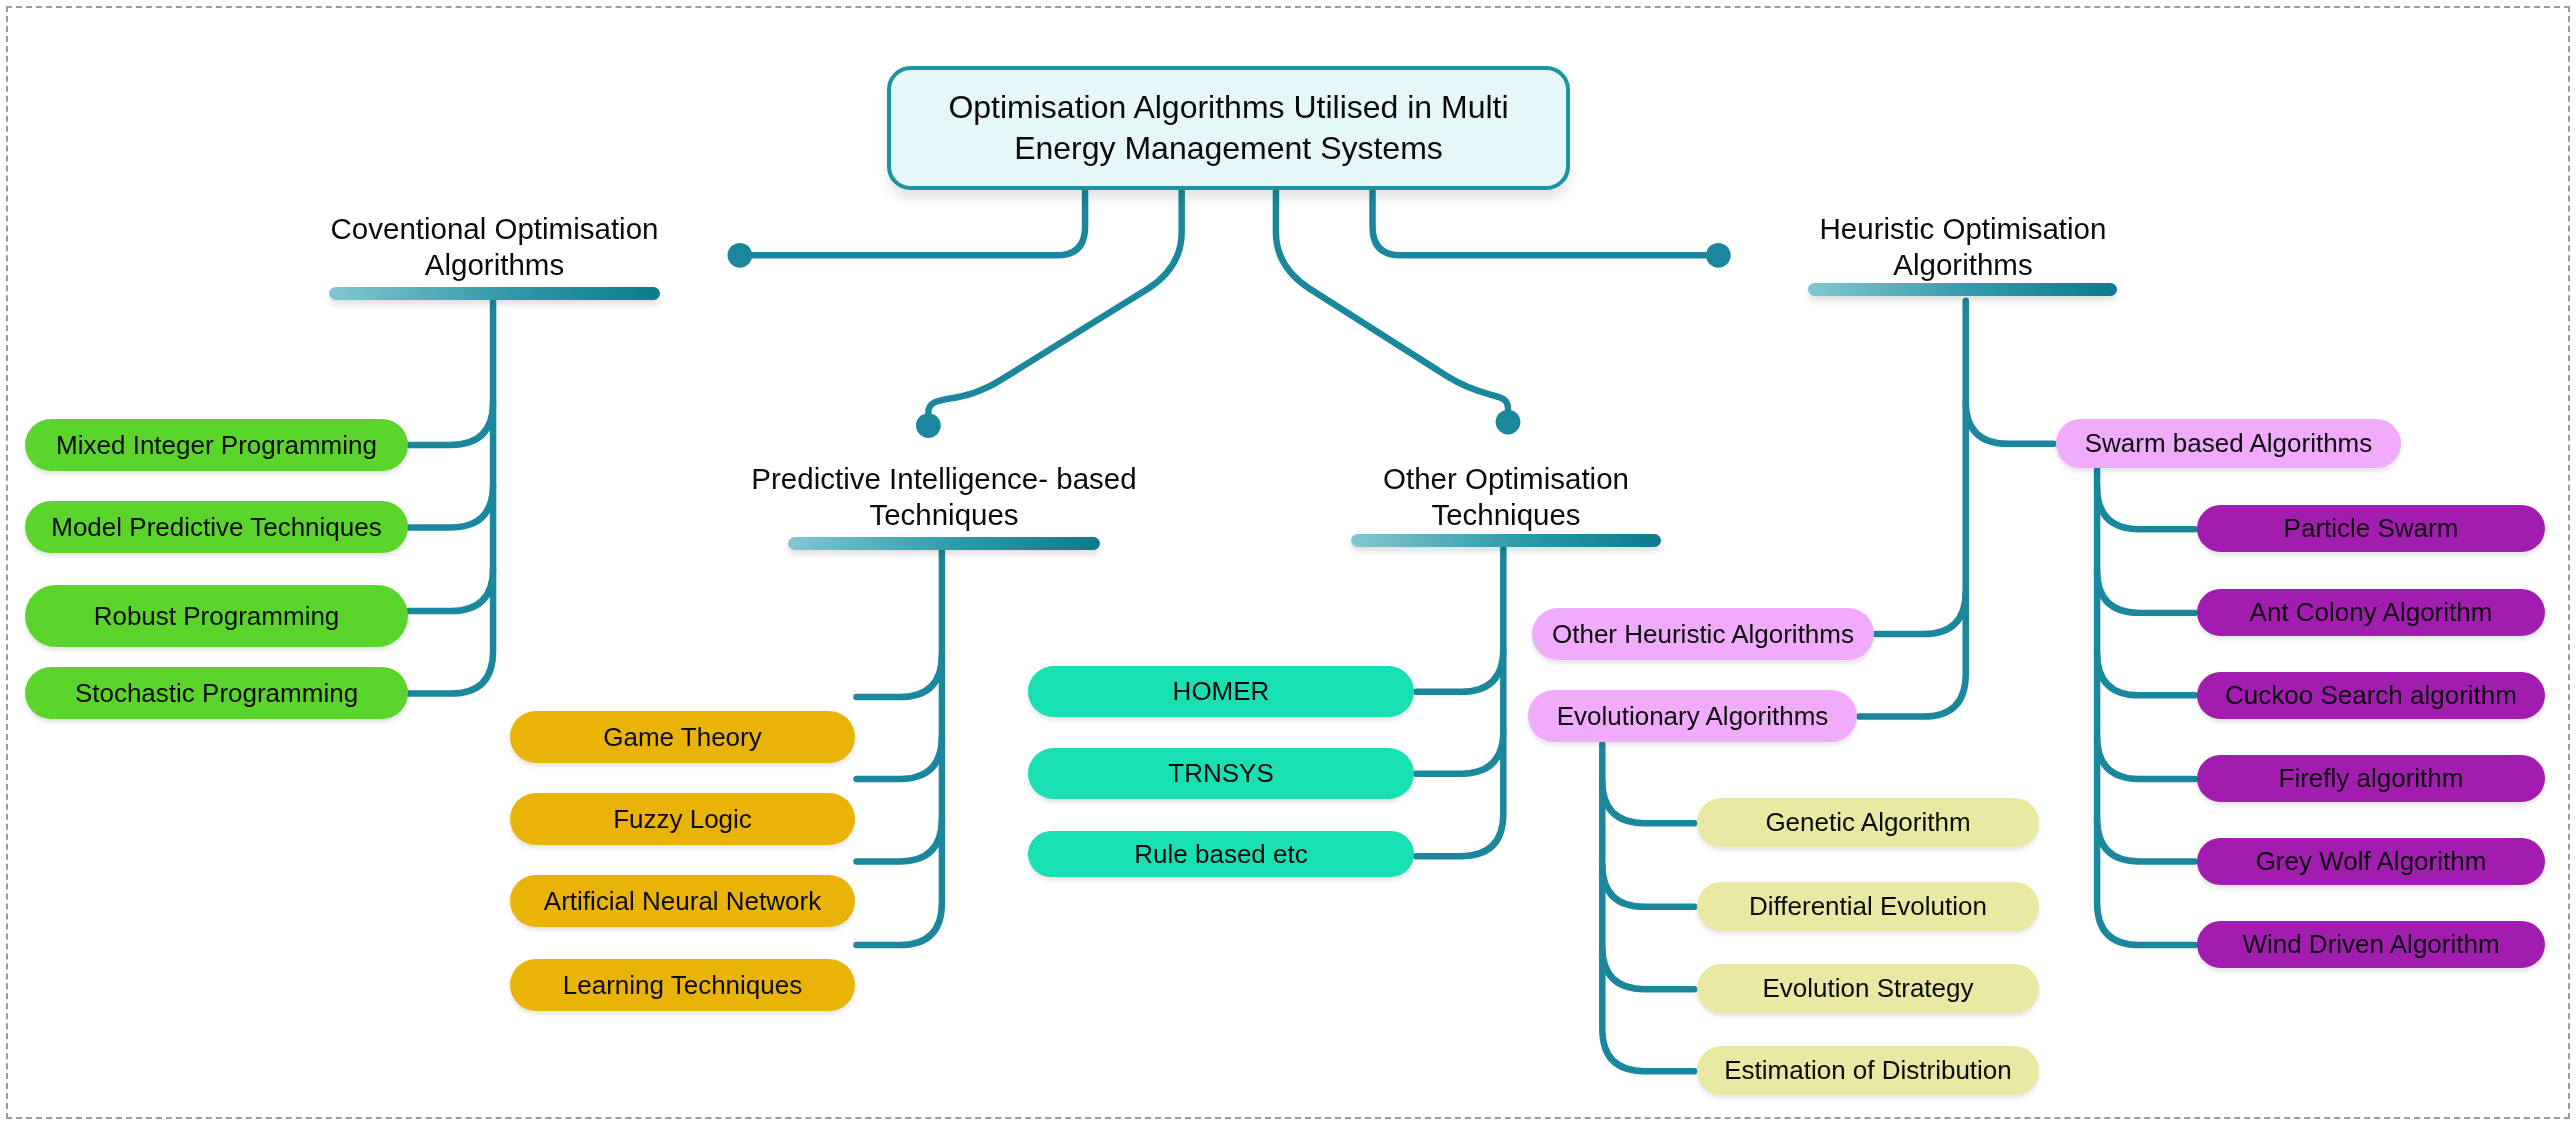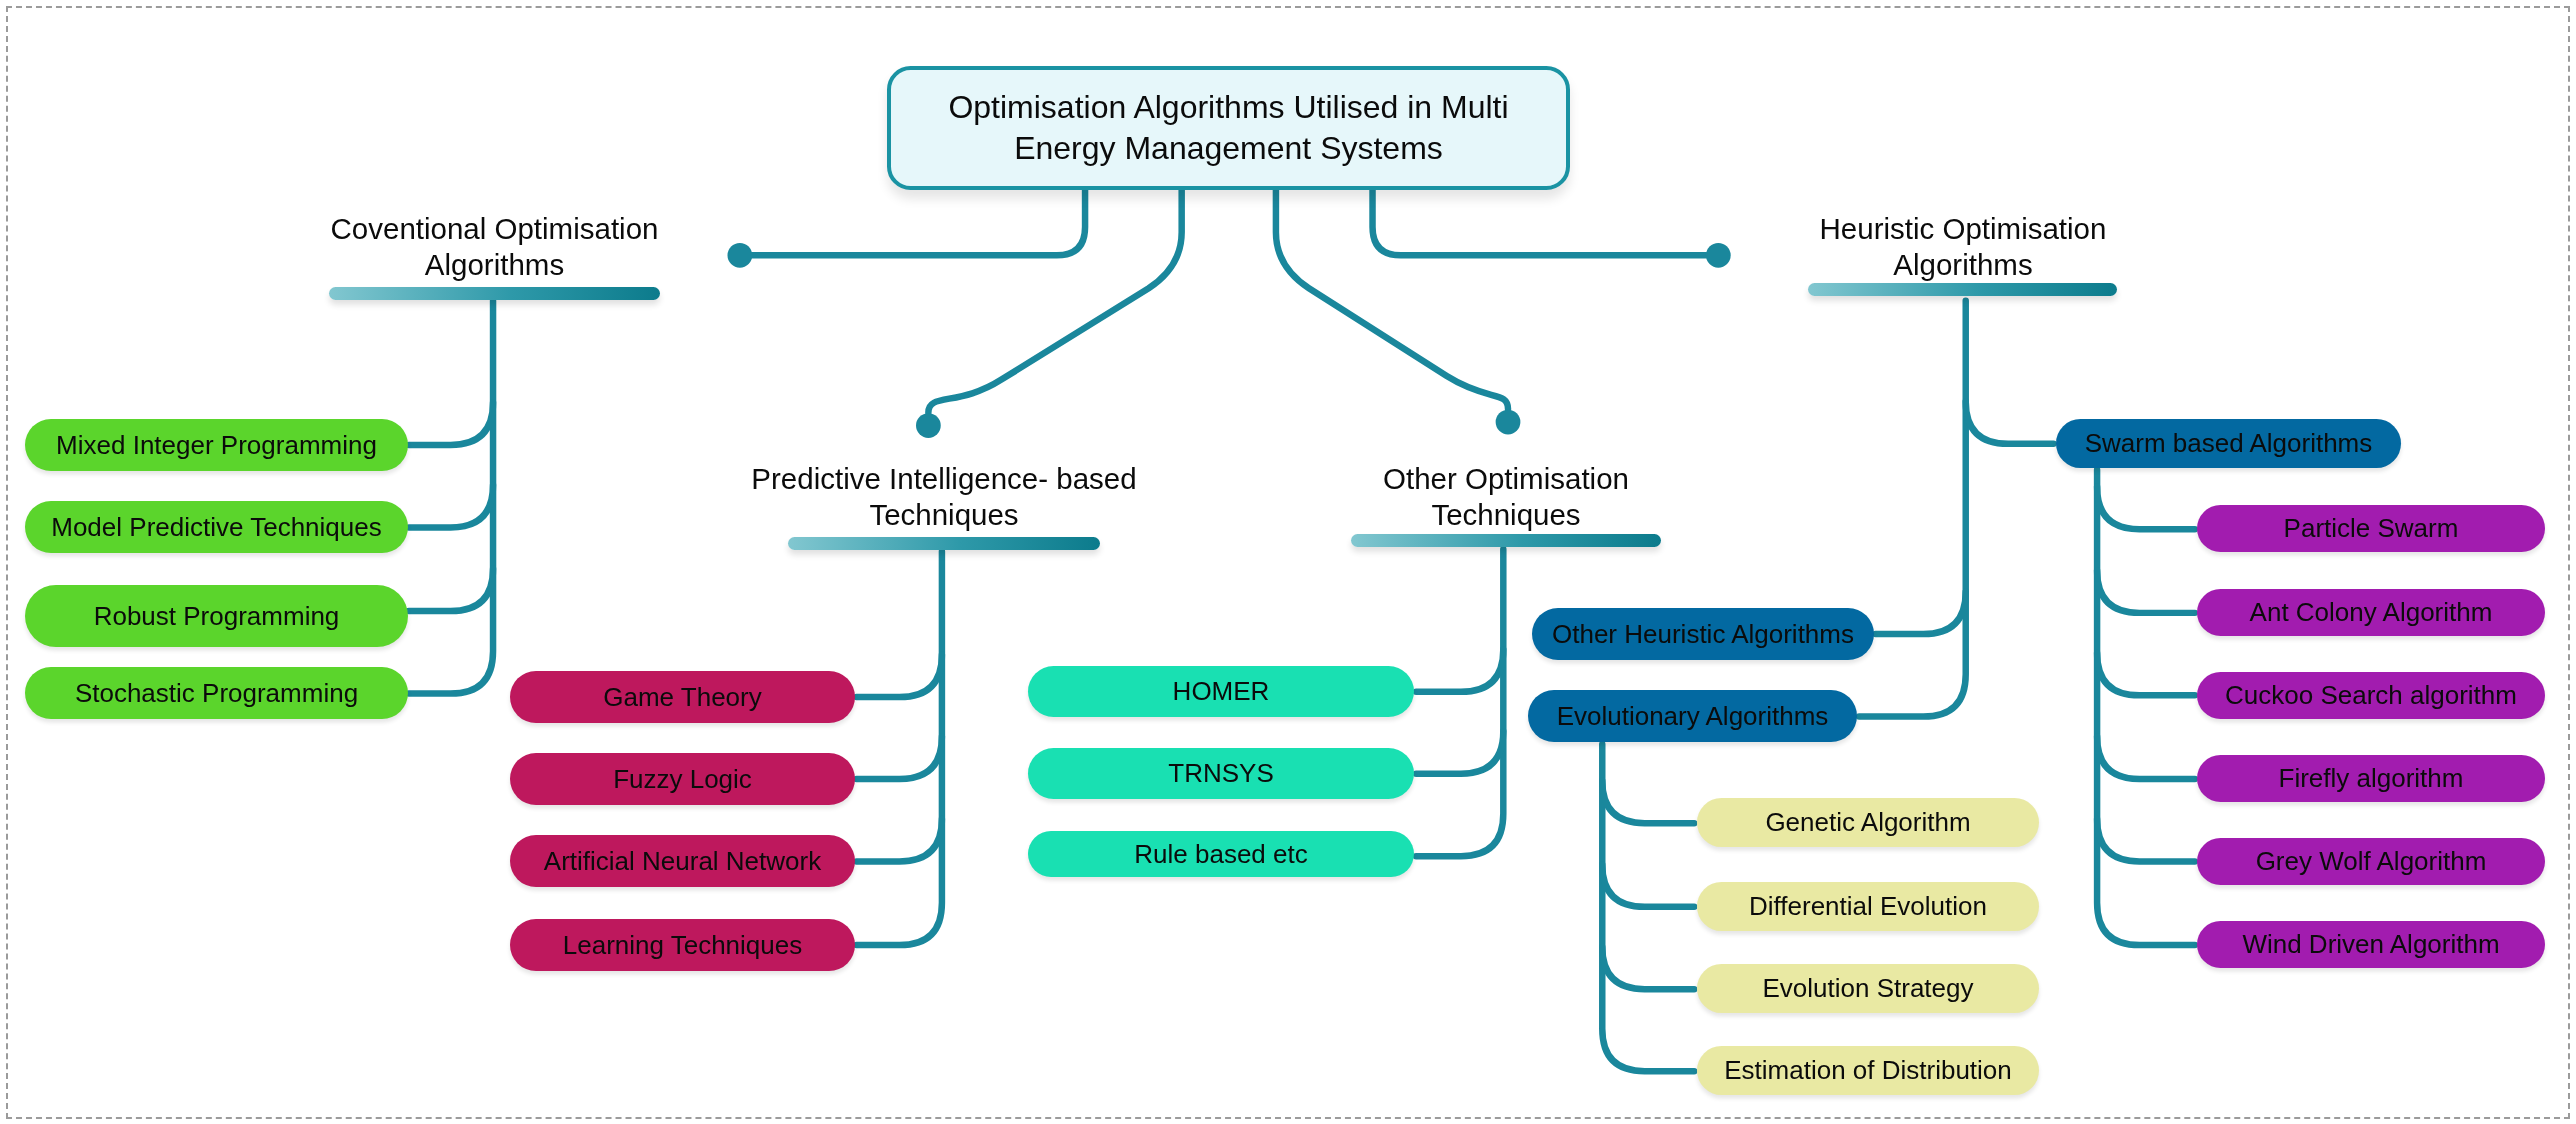--- a/index.html
+++ b/index.html
@@ -12,23 +12,23 @@
             box-sizing:border-box;box-shadow:0 8.2px 10.6px rgba(0,0,0,0.10);}
   .titlebox div{font-size:32px;line-height:1.28;white-space:nowrap;}
   .hdr{position:absolute;text-align:center;font-size:29.5px;line-height:1.22;}
   .hdr div{white-space:nowrap;}
   .hbar{position:absolute;height:13px;border-radius:7px;
         background:linear-gradient(90deg,#82c7d0 0%,#2e99a9 55%,#0c7b8c 100%);
         box-shadow:0 4.7px 5.9px rgba(0,0,0,0.12);}
   .pill{position:absolute;border-radius:588px;display:flex;align-items:center;justify-content:center;
         font-size:26px;white-space:nowrap;box-shadow:0 3.5px 4.7px rgba(0,0,0,0.10);}
   .green{background:#5bd52c;}
-  .cyan{background:#be185d;}
+  .cyan{background:#eab308;margin-top:40px;}
   .spring{background:#19e0b2;}
-  .blue{background:#0369a1;}
+  .blue{background:#f0abfc;}
   .purple{background:#a21caf;}
   .yellow{background:#e9e9a3;}
   svg.links{position:absolute;left:0;top:0;}
 </style>
 </head>
 <body>
 
 <div id="canvas">
 
   <svg class="links" width="2576" height="1125" viewBox="0 0 4373 1909">

